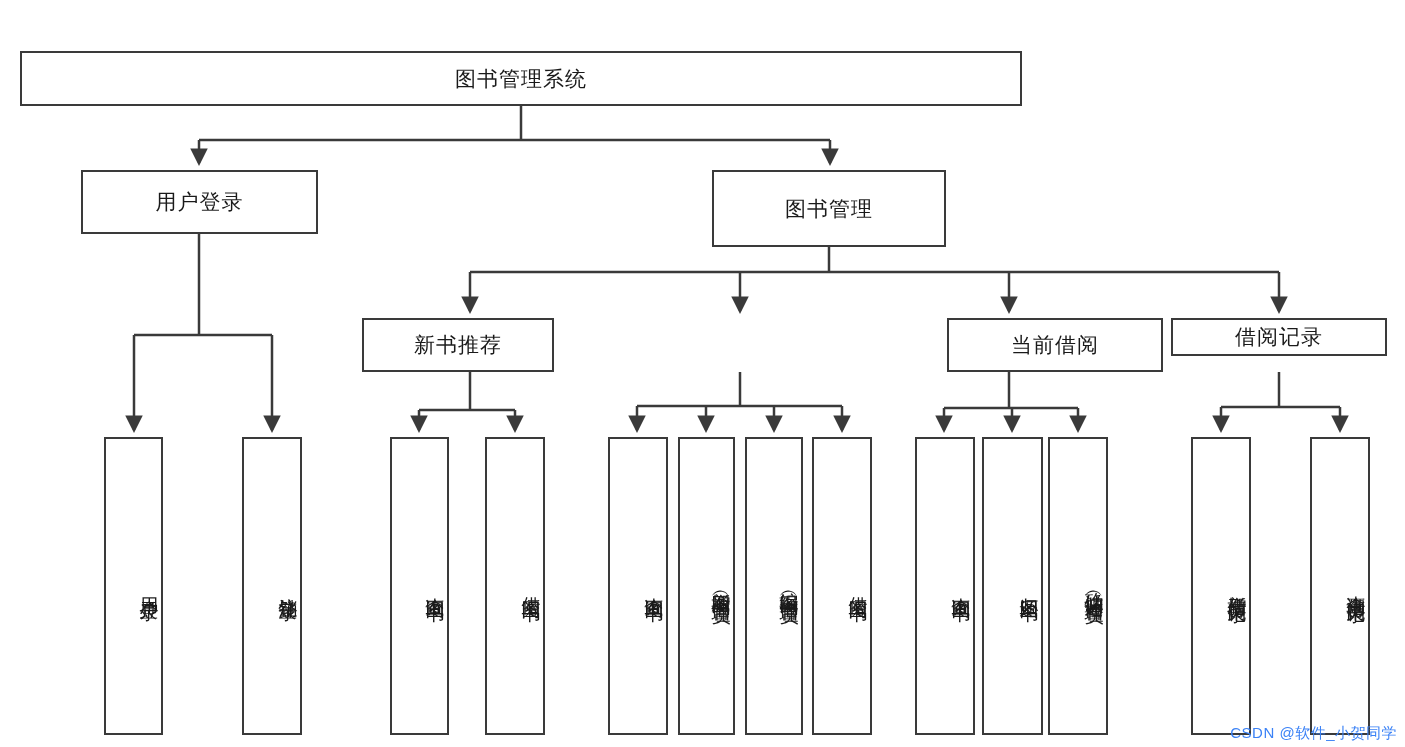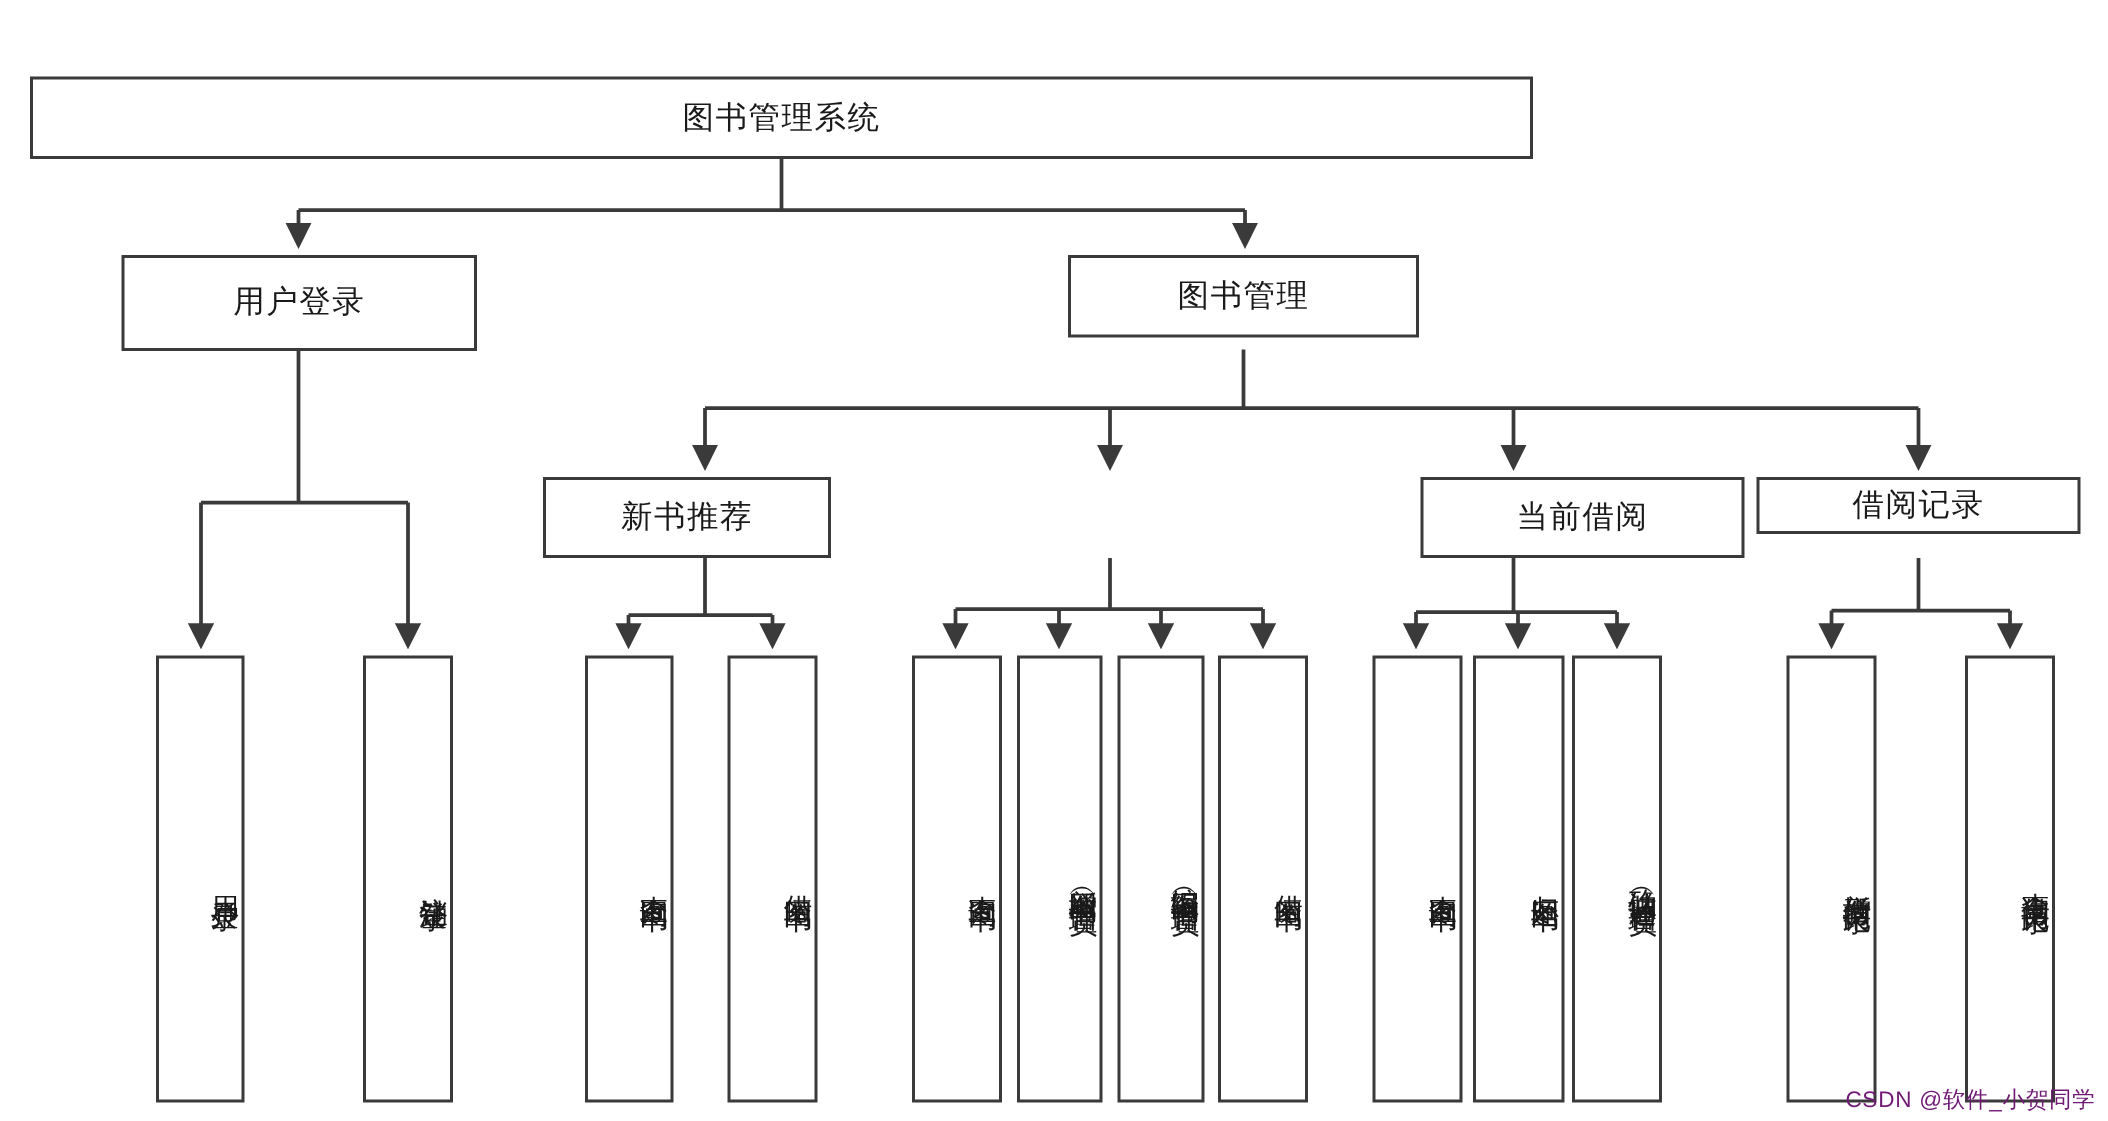--- a/index.html
+++ b/index.html
@@ -51,21 +51,21 @@
     top: 0;
     width: 1405px;
     height: 747px;
     pointer-events: none;
   }
   .watermark {
     position: absolute;
     right: 8px;
     bottom: 4px;
     font-size: 15px;
-    color: #701a75;
+    color: #3b82f6;
     letter-spacing: 0.5px;
     white-space: nowrap;
   }
 </style>
 </head>
 <body>
 
 <div id="canvas">
 
   <svg class="links" viewBox="0 0 1405 747" xmlns="http://www.w3.org/2000/svg">
@@ -140,21 +140,21 @@
     </g>
     <g stroke="#3a3a3a" stroke-width="2.5" fill="none" marker-end="url(#arrow)">
       <path d="M 1221 407 L 1221 430"></path>
       <path d="M 1340 407 L 1340 430"></path>
     </g>
   </svg>
 
   <div class="node horiz" id="n-root" style="left: 20px; top: 25px; width: 1002px; height: 55px; margin-top: 26px;">图书管理系统</div>
 
   <div class="node horiz" id="n-l2-0" style="left: 81px; top: 170px; width: 237px; height: 64px;">用户登录</div>
-  <div class="node horiz" id="n-l2-1" style="left: 712px; top: 170px; width: 234px; height: 55px;">图书管理</div>
+  <div class="node horiz" id="n-l2-1" style="left: 712px; top: 170px; width: 234px; height: 77px;">图书管理</div>
 
   <div class="node horiz" id="n-l3-0" style="left: 362px; top: 318px; width: 192px; height: 54px;">新书推荐</div>
   <div class="node horiz" id="n-l3-2" style="left: 947px; top: 318px; width: 216px; height: 54px;">当前借阅</div>
   <div class="node horiz" id="n-l3-3" style="left: 1171px; top: 318px; width: 216px; height: 38px;">借阅记录</div>
 
   <div class="node vert" style="left: 104px; top: 437px; width: 59px; height: 298px;">用户登录</div>
   <div class="node vert" style="left: 242px; top: 437px; width: 60px; height: 298px;">注销登录</div>
   <div class="node vert" style="left: 390px; top: 437px; width: 59px; height: 298px;">查询图书</div>
   <div class="node vert" style="left: 485px; top: 437px; width: 60px; height: 298px;">借阅图书</div>
   <div class="node vert" style="left: 608px; top: 437px; width: 60px; height: 298px;">查询图书</div>

